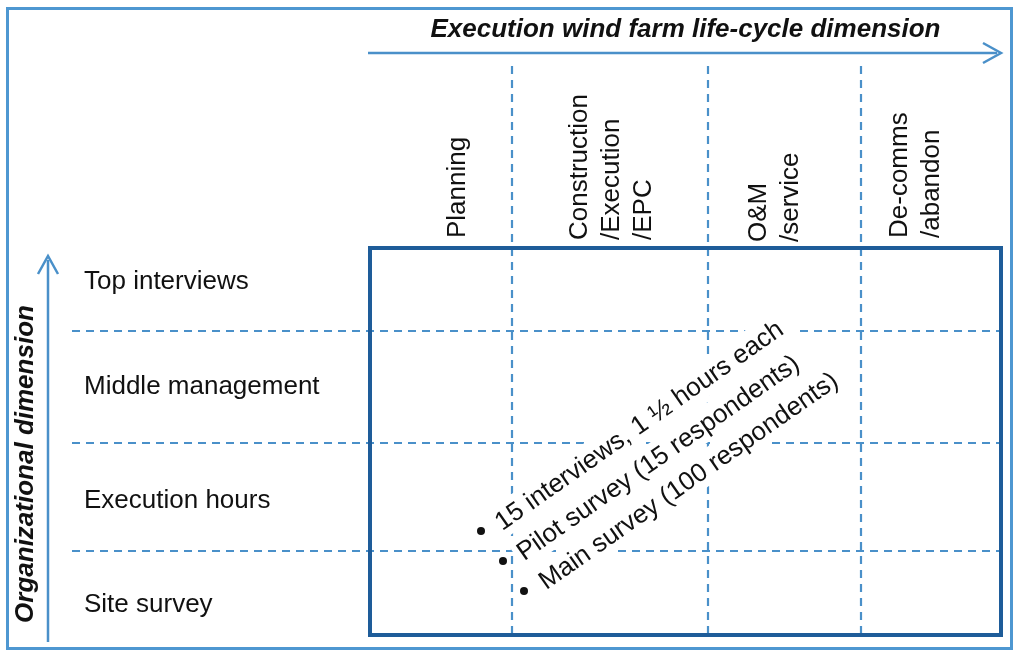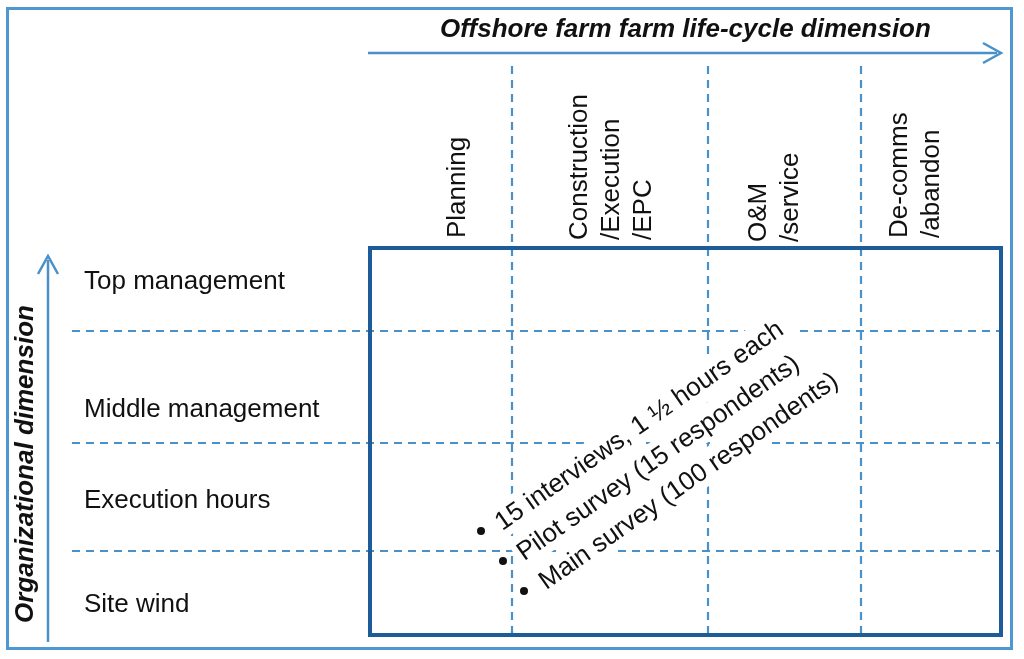--- a/index.html
+++ b/index.html
@@ -26,21 +26,21 @@
   .y-axis-label{
     position:absolute;left:8px;top:645px;width:362px;
     transform:rotate(-90deg);transform-origin:0 0;
     text-align:center;font-size:26px;font-weight:700;font-style:italic;
     line-height:32px;white-space:nowrap;
   }
   .row-label{
     position:absolute;left:84px;width:290px;
     font-size:26px;line-height:30px;white-space:nowrap;
   }
-  .row-0{top:265px;} .row-1{top:370px;margin-top:23px;} .row-2{top:484px;} .row-3{top:588px;}
+  .row-0{top:265px;} .row-1{top:370px;} .row-2{top:484px;} .row-3{top:588px;}
   .col-label{
     position:absolute;
     transform:rotate(-90deg);transform-origin:0 0;
     font-size:26px;line-height:32px;text-align:left;white-space:nowrap;
   }
   .col-label span{display:block;}
   .col-0{left:440px;top:238px;width:175px;}
   .col-1{left:562px;top:240px;width:165px;}
   .col-2{left:741px;top:242px;width:120px;}
   .col-3{left:882px;top:238px;width:140px;}
@@ -87,45 +87,45 @@
 
   <g stroke="#4a90c9" stroke-width="2.2" stroke-dasharray="8 6" fill="none">
     <line x1="72" y1="331" x2="1001" y2="331"></line>
     <line x1="72" y1="443" x2="1001" y2="443"></line>
     <line x1="72" y1="551" x2="1001" y2="551"></line>
   </g>
 </svg>
 
 <div class="matrix-box"></div>
 
-<div class="title">Offshore farm farm life-cycle dimension</div>
+<div class="title">Execution wind farm life-cycle dimension</div>
 
 <div class="y-axis-label">Organizational dimension</div>
 
 <div class="col-label col-0">
   <span>Planning</span>
 </div>
 <div class="col-label col-1">
   <span>Construction</span>
   <span>/Execution</span>
   <span>/EPC</span>
 </div>
 <div class="col-label col-2">
   <span>O&amp;M</span>
   <span>/service</span>
 </div>
 <div class="col-label col-3">
   <span>De-comms</span>
   <span>/abandon</span>
 </div>
 
-<div class="row-label row-0">Top management</div>
+<div class="row-label row-0">Top interviews</div>
 <div class="row-label row-1">Middle management</div>
 <div class="row-label row-2">Execution hours</div>
-<div class="row-label row-3">Site wind</div>
+<div class="row-label row-3">Site survey</div>
 
 <div class="annotation ann-0">15 interviews, 1 ½ hours each</div>
 <div class="annotation ann-1">Pilot survey (15 respondents)</div>
 <div class="annotation ann-2">Main survey (100 respondents)</div>
 
 <div class="bullet bul-0"></div>
 <div class="bullet bul-1"></div>
 <div class="bullet bul-2"></div>
 
 </body></html>

